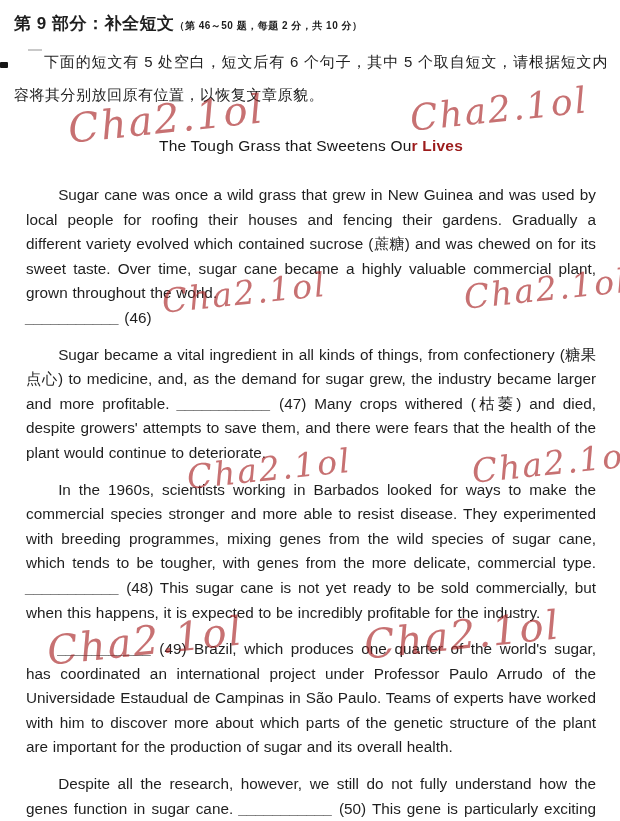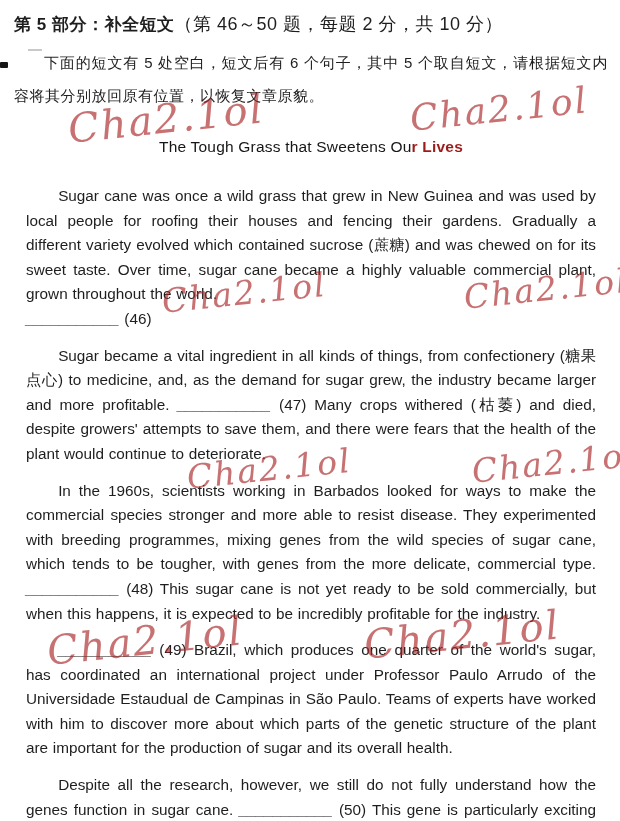--- a/index.html
+++ b/index.html
@@ -34,21 +34,21 @@
     font-style: italic;
     white-space: nowrap;
     transform: rotate(-6deg);
     transform-origin: left top;
     letter-spacing: 2px;
   }
   .wm-under { color: rgba(236, 196, 201, 0.55); }
   .wm-over  { color: rgba(168, 40, 40, 0.6); mix-blend-mode: lighten; }
 
   .cn-header { font-size: 17px; font-weight: 700; letter-spacing: 0.5px; }
-  .cn-meta   { font-size: 18px; font-weight: 400; }
+  .cn-meta   { font-size: 10px; font-weight: 700; }
   .cn-instructions {
     margin: 10px 0 0 0;
     font-size: 15px;
     line-height: 33px;
     text-indent: 2em;
     text-align: justify;
     letter-spacing: 0.5px;
     font-weight: 400;
   }
   .title {
@@ -86,21 +86,21 @@
       <span class="wm wm-under" style="left: 160px; top: 282px; font-size: 33px;">Cha2.1ol</span>
       <span class="wm wm-under" style="left: 462px; top: 278px; font-size: 33px;">Cha2.1ol</span>
       <span class="wm wm-under" style="left: 185px; top: 458px; font-size: 33px;">Cha2.1ol</span>
       <span class="wm wm-under" style="left: 470px; top: 452px; font-size: 33px;">Cha2.1ol</span>
       <span class="wm wm-under" style="left: 45px; top: 628px; font-size: 40px;">Cha2.1ol</span>
       <span class="wm wm-under" style="left: 362px; top: 622px; font-size: 40px;">Cha2.1ol</span>
     </div>
 
   <div class="content">
     <div class="cn-header">
-      <span class="cn-title">第 5 部分：补全短文</span><span class="cn-meta">（第 46～50 题，每题 2 分，共 10 分）</span>
+      <span class="cn-title">第 9 部分：补全短文</span><span class="cn-meta">（第 46～50 题，每题 2 分，共 10 分）</span>
     </div>
     <p class="cn-instructions">下面的短文有 5 处空白，短文后有 6 个句子，其中 5 个取自短文，请根据短文内容将其分别放回原有位置，以恢复文章原貌。</p>
     <h2 class="title" id="passage-title"><span class="seg-plain">The Tough Grass that Sweetens Ou</span><span class="seg-red">r Lives</span></h2>
     <div class="passage" id="passage">
         <p><span class="seg-plain">Sugar cane was once a wild grass that grew in New Guinea and was used by local people for roofing their houses and fencing their gardens. Gradually a different variety evolved which contained sucrose (蔗糖) and was chewed on for its sweet taste. Over time, sugar cane became a highly valuable commercial plant, grown throughout the world.</span><br><span class="seg-blank">___________</span><span class="seg-plain"> </span><span class="seg-bold">(46)</span></p>
         <p><span class="seg-plain">Sugar became a vital ingredient in all kinds of things, from confectionery (糖果点心) to medicine, and, as the demand for sugar grew, the industry became larger and more profitable. </span><span class="seg-blank">___________</span><span class="seg-plain"> </span><span class="seg-bold">(47)</span><span class="seg-plain"> Many crops withered (枯萎) and died, despite growers' attempts to save them, and there were fears that the health of the plant would continue to deteriorate.</span></p>
         <p><span class="seg-plain">In the 1960s, scientists working in Barbados looked for ways to make the commercial species stronger and more able to resist disease. They experimented with breeding programmes, mixing genes from the wild species of sugar cane, which tends to be tougher, with genes from the more delicate, commercial type. </span><span class="seg-blank">___________</span><span class="seg-plain"> </span><span class="seg-bold">(48)</span><span class="seg-plain"> This sugar cane is not yet ready to be sold commercially, but when this happens, it is expected to be incredibly profitable for the industry.</span></p>
         <p><span class="seg-blank">___________</span><span class="seg-plain"> </span><span class="seg-bold">(49)</span><span class="seg-plain"> Brazil, which produces one quarter of the world's sugar, has coordinated an international project under Professor Paulo Arrudo of the Universidade Estaudual de Campinas in São Paulo. Teams of experts have worked with him to discover more about which parts of the genetic structure of the plant are important for the production of sugar and its overall health.</span></p>
         <p><span class="seg-plain">Despite all the research, however, we still do not fully understand how the genes function in sugar cane. </span><span class="seg-blank">___________</span><span class="seg-plain"> </span><span class="seg-bold">(50)</span><span class="seg-plain"> This gene is particularly exciting because it makes the plant resistant to rust, a disease which probably originated in India, but is now capable of infecting sugar cane across the world. Scientists believe they will eventually be able to grow a plant which cannot be destroyed by rust.</span></p>
       </div>

